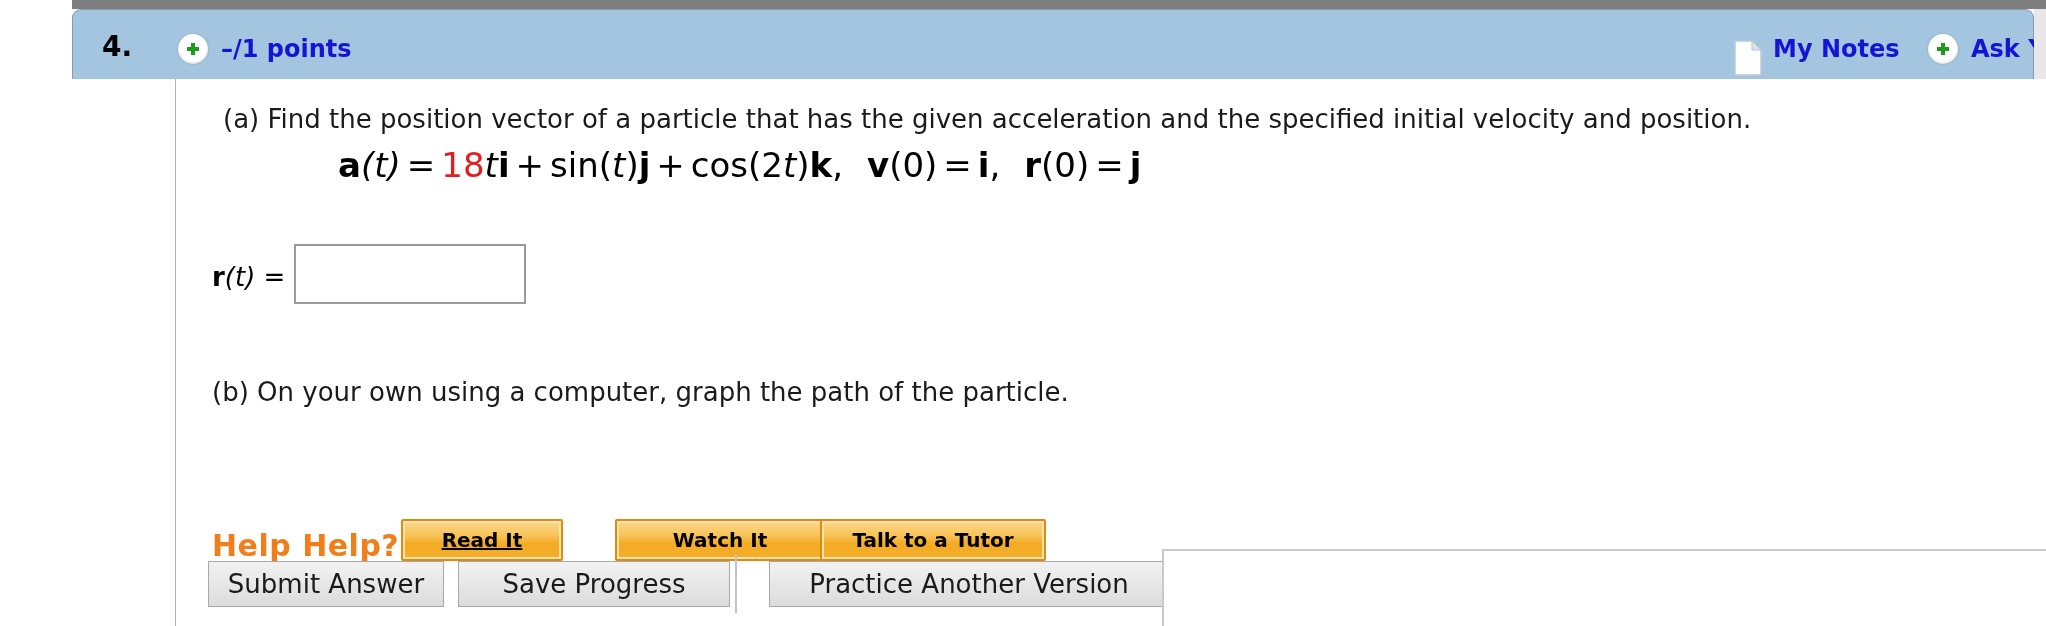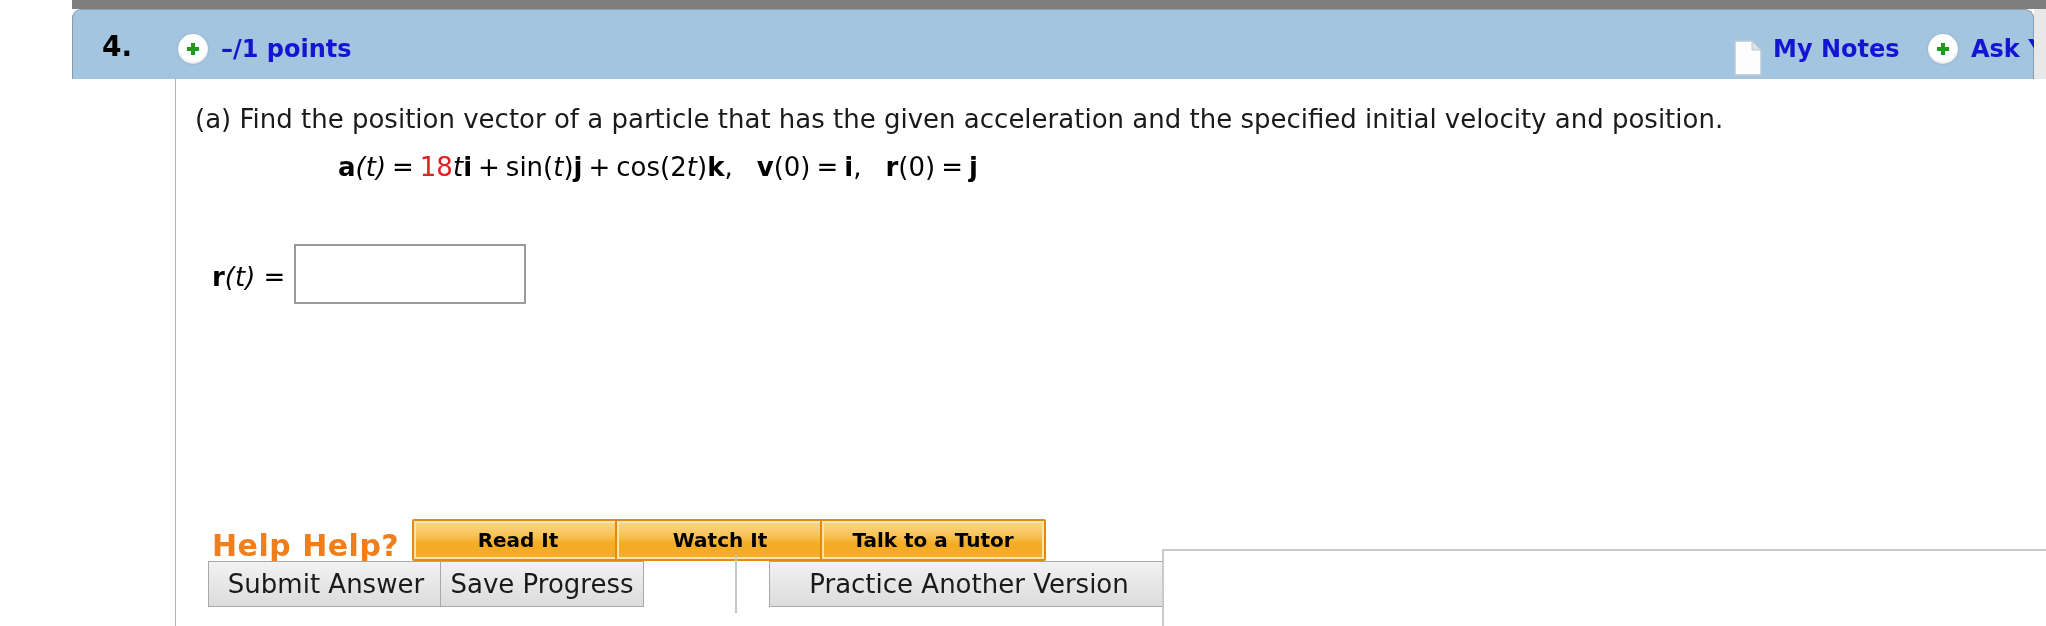--- a/index.html
+++ b/index.html
@@ -159,29 +159,29 @@
     height: 547px;
     background: #ffffff;
   }
 
   .part-text {
     position: absolute;
     font-size: 26px;
     color: #1a1a1a;
     white-space: nowrap;
   }
-  #part-a-text { left: 19px; top: 25px; }
+  #part-a-text { left: 47px; top: 25px; }
   #part-b-text { left: 36px; top: 298px; }
 
   
   #math-line {
     position: absolute;
     left: 162px;
-    top: 73px;
-    font-size: 26px;
+    top: 66px;
+    font-size: 34px;
     color: #000;
     white-space: nowrap;
   }
   .mathvar { font-style: italic; }
   .mathbf  { font-weight: bold; }
   .mathred { color: #e02020; }
   .sp-sm   { display:inline-block; width:6px; }
   .sp-md   { display:inline-block; width:24px; }
 
   
@@ -241,21 +241,21 @@
     color: #000;
     font-size: 20px;
     font-weight: bold;
     font-family: "DejaVu Sans", "Liberation Sans", sans-serif;
     cursor: pointer;
     padding: 0 14px;
     white-space: nowrap;
     line-height: 38px;
     text-align: center;
   }
-  #help-read-it   { left: 200px; width: 212px; }
+  #help-read-it   { left: 189px; width: 162px; text-decoration: underline; }
   #help-watch-it  { left: 403px; width: 210px; }
   #help-tutor     { left: 608px; width: 226px; }
 
   
   .bottom-btn {
     position: absolute;
     top: 561px;
     height: 46px;
     background: linear-gradient(to bottom, #f2f2f2 0%, #e7e7e7 50%, #dcdcdc 100%);
     border: 1px solid #a8a8a8;
@@ -263,21 +263,21 @@
     font-size: 26px;
     font-family: "DejaVu Sans", "Liberation Sans", sans-serif;
     color: #1a1a1a;
     cursor: pointer;
     white-space: nowrap;
     padding: 0 4px;
     line-height: 44px;
     text-align: center;
   }
   #btn-submit-answer  { left: 208px; width: 236px; }
-  #btn-save-progress  { left: 440px; width: 204px; }
+  #btn-save-progress  { left: 458px; width: 272px; }
   #btn-practice       { left: 769px; width: 400px; }
 
   #bottom-divider {
     position: absolute;
     left: 735px;
     top: 555px;
     width: 2px;
     height: 58px;
     background: #c4c4c4;
   }
@@ -334,20 +334,21 @@
 
   <div id="math-line">
     <span class="mathbf">a</span><span class="mathvar">(t)</span><span class="sp-sm"></span><span>=</span><span class="sp-sm"></span><span class="mathred">18</span><span class="mathvar">t</span><span class="mathbf">i</span><span class="sp-sm"></span><span>+</span><span class="sp-sm"></span><span>sin(<span class="mathvar">t</span>)</span><span class="mathbf">j</span><span class="sp-sm"></span><span>+</span><span class="sp-sm"></span><span>cos(2<span class="mathvar">t</span>)</span><span class="mathbf">k</span><span>,</span><span class="sp-md"></span><span class="mathbf">v</span><span>(0)</span><span class="sp-sm"></span><span>=</span><span class="sp-sm"></span><span class="mathbf">i</span><span>,</span><span class="sp-md"></span><span class="mathbf">r</span><span>(0)</span><span class="sp-sm"></span><span>=</span><span class="sp-sm"></span><span class="mathbf">j</span>
   </div>
 
   <div id="answer-row">
     <span id="rt-label"><span class="mathbf">r</span><span class="mathvar">(t) =</span></span>
     <input id="answer-input" type="text" value="" style="">
   </div>
 
+  <div class="part-text" id="part-b-text">(b) On your own using a computer, graph the path of the particle.</div>
 
   <div id="need-help-row">
     <span id="need-help-label">Help Help?</span>
 
     <button class="help-btn" id="help-read-it">Read It</button>
 
     <button class="help-btn" id="help-watch-it">Watch It</button>
 
     <button class="help-btn" id="help-tutor">Talk to a Tutor</button>
   </div>

